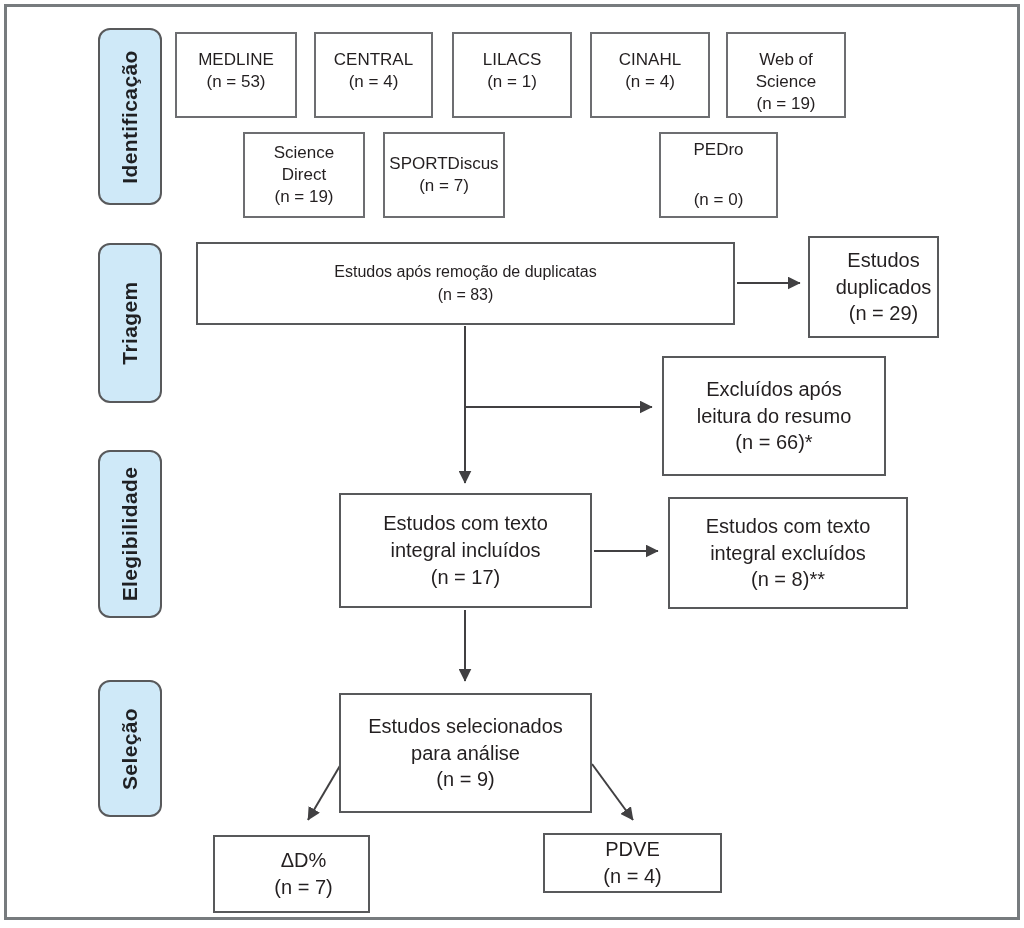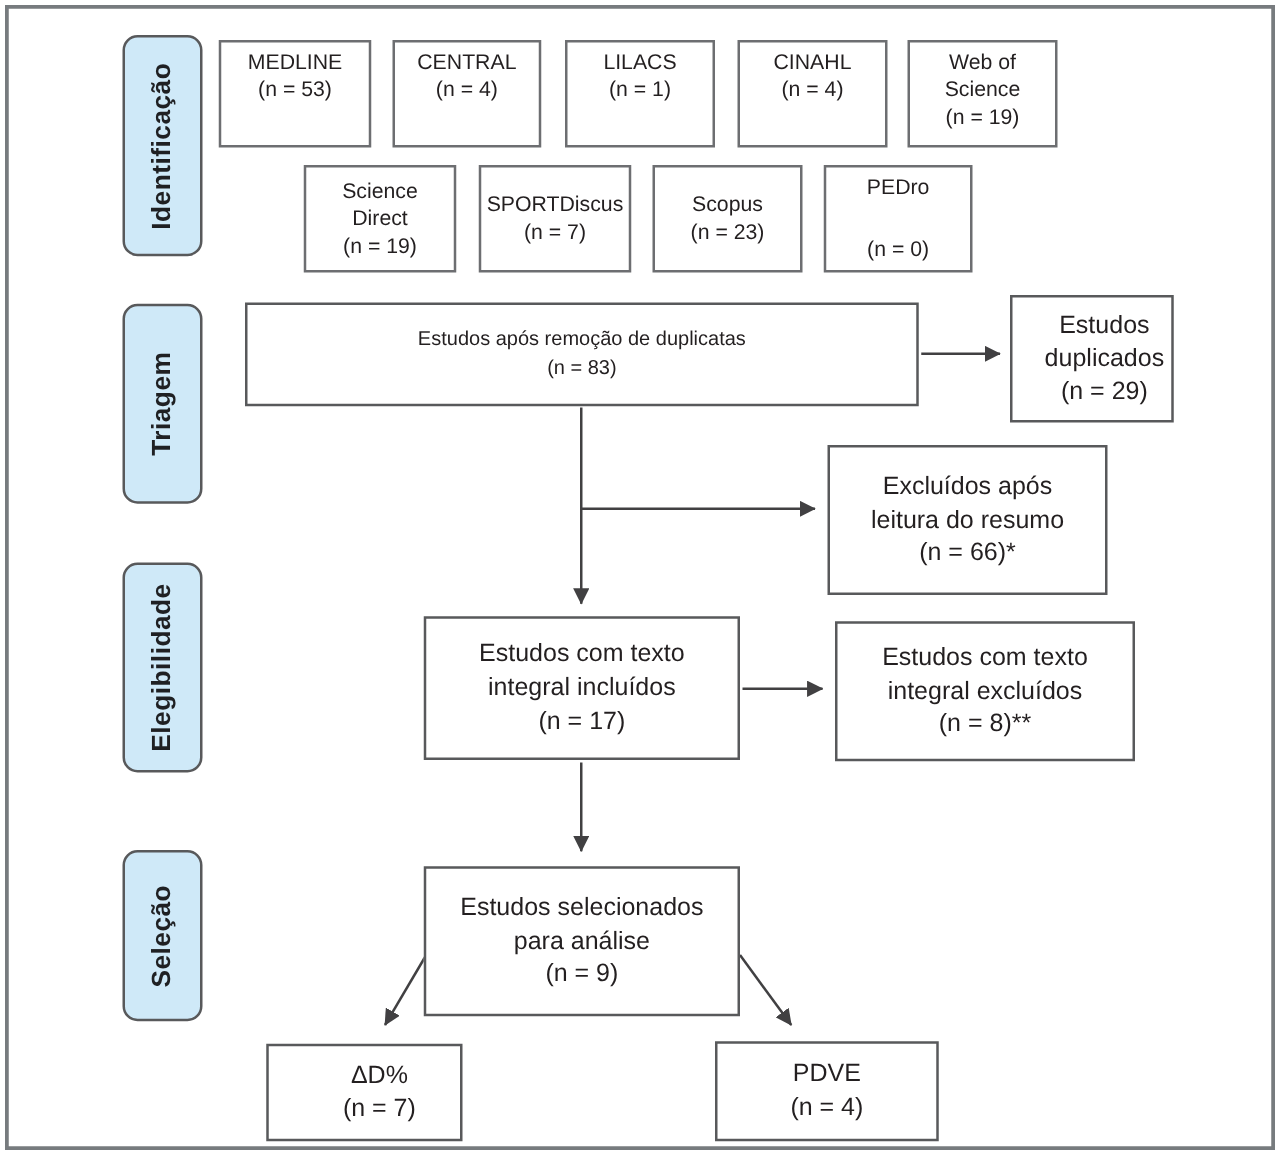--- a/index.html
+++ b/index.html
@@ -21,21 +21,21 @@
     transform:rotate(-90deg); white-space:nowrap;
     font-weight:bold; font-size:21px; letter-spacing:0.4px; color:#1f2023;
   }
   .box {
     position:absolute; box-sizing:border-box; background:#ffffff;
     border:2px solid var(--box-border,#58595b);
     display:flex; flex-direction:column; align-items:center; justify-content:center;
     text-align:center;
   }
   .db { font-size:17px; line-height:1.3; border-color:#6d6e71; border-width:2px; }
-  .db.toprow { justify-content:flex-start; padding-top:5px; }
+  .db.toprow { justify-content:flex-start; padding-top:15px; }
   .flow { font-size:20px; line-height:1.34; }
   .flow.big { font-size:16px; line-height:1.4; }
   .ln { display:block; white-space:nowrap; }
   svg.arrows { position:absolute; left:0; top:0; width:1024px; height:928px; }
   svg.arrows line { stroke:var(--line-color,#414042); stroke-width:2; }
   svg.arrows .head { fill:var(--line-color,#414042); }
 </style>
 </head>
 <body>
 
@@ -102,24 +102,20 @@
 
   <div class="box db" style="left:243px; top:132px; width:122px; height:86px;">
     <span class="ln">Science</span>
     <span class="ln">Direct</span>
     <span class="ln">(n = 19)</span>
   </div>
   <div class="box db" style="left:383px; top:132px; width:122px; height:86px;">
     <span class="ln">SPORTDiscus</span>
     <span class="ln">(n = 7)</span>
   </div>
-  <div class="box db" style="left:522px; top:132px; width:120px; height:86px;">
-    <span class="ln">Scopus</span>
-    <span class="ln">(n = 23)</span>
-  </div>
   <div class="box db" style="left:659px; top:132px; width:119px; height:86px;gap:28px;">
     <span class="ln">PEDro</span>
     <span class="ln">(n = 0)</span>
   </div>
 
   <div class="box flow big" style="left:196px; top:242px; width:539px; height:83px;">
     <span class="ln">Estudos após remoção de duplicatas</span>
     <span class="ln">(n = 83)</span>
   </div>
 
@@ -151,18 +147,18 @@
     <span class="ln">Estudos selecionados</span>
     <span class="ln">para análise</span>
     <span class="ln">(n = 9)</span>
   </div>
 
   <div class="box flow" style="left:213px; top:835px; width:157px; height:78px;padding-left:24px;">
     <span class="ln">ΔD%</span>
     <span class="ln">(n = 7)</span>
   </div>
 
-  <div class="box flow" style="left:572px; top:833px; width:179px; height:80px;">
+  <div class="box flow" style="left:543px; top:833px; width:179px; height:60px;">
     <span class="ln">PDVE</span>
     <span class="ln">(n = 4)</span>
   </div>
 
 </div>
 
 </body></html>

